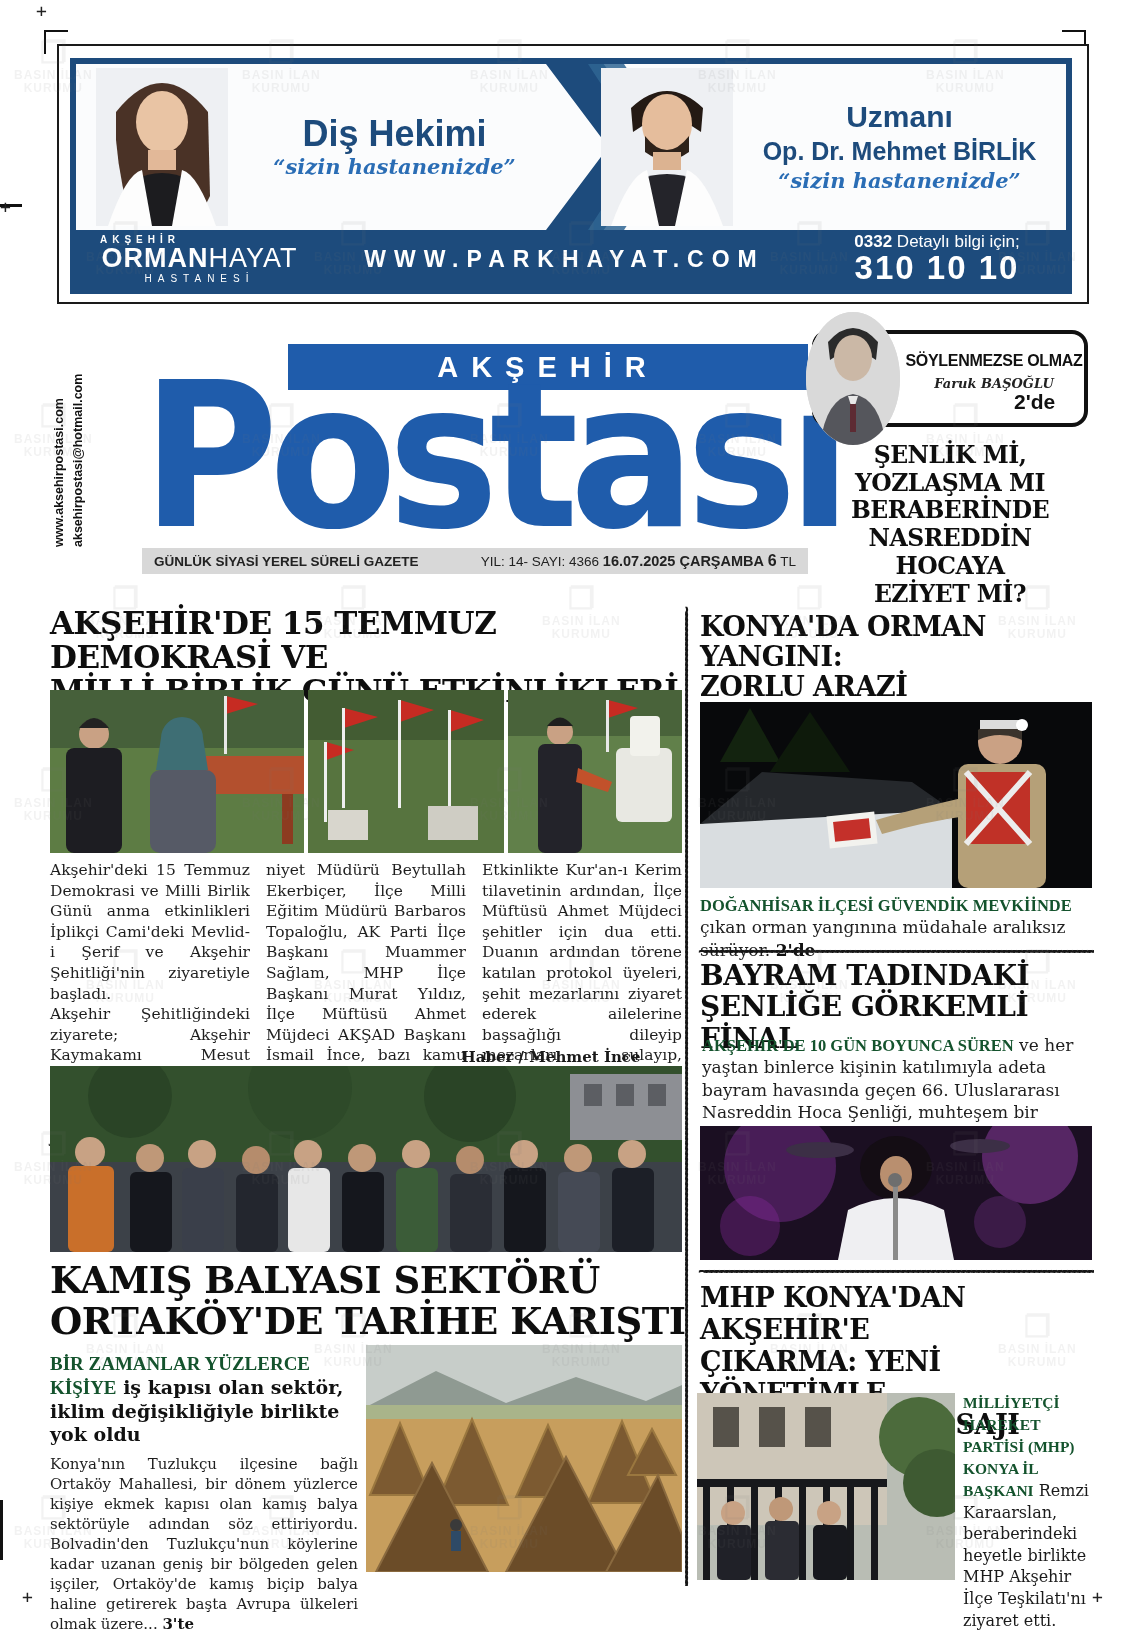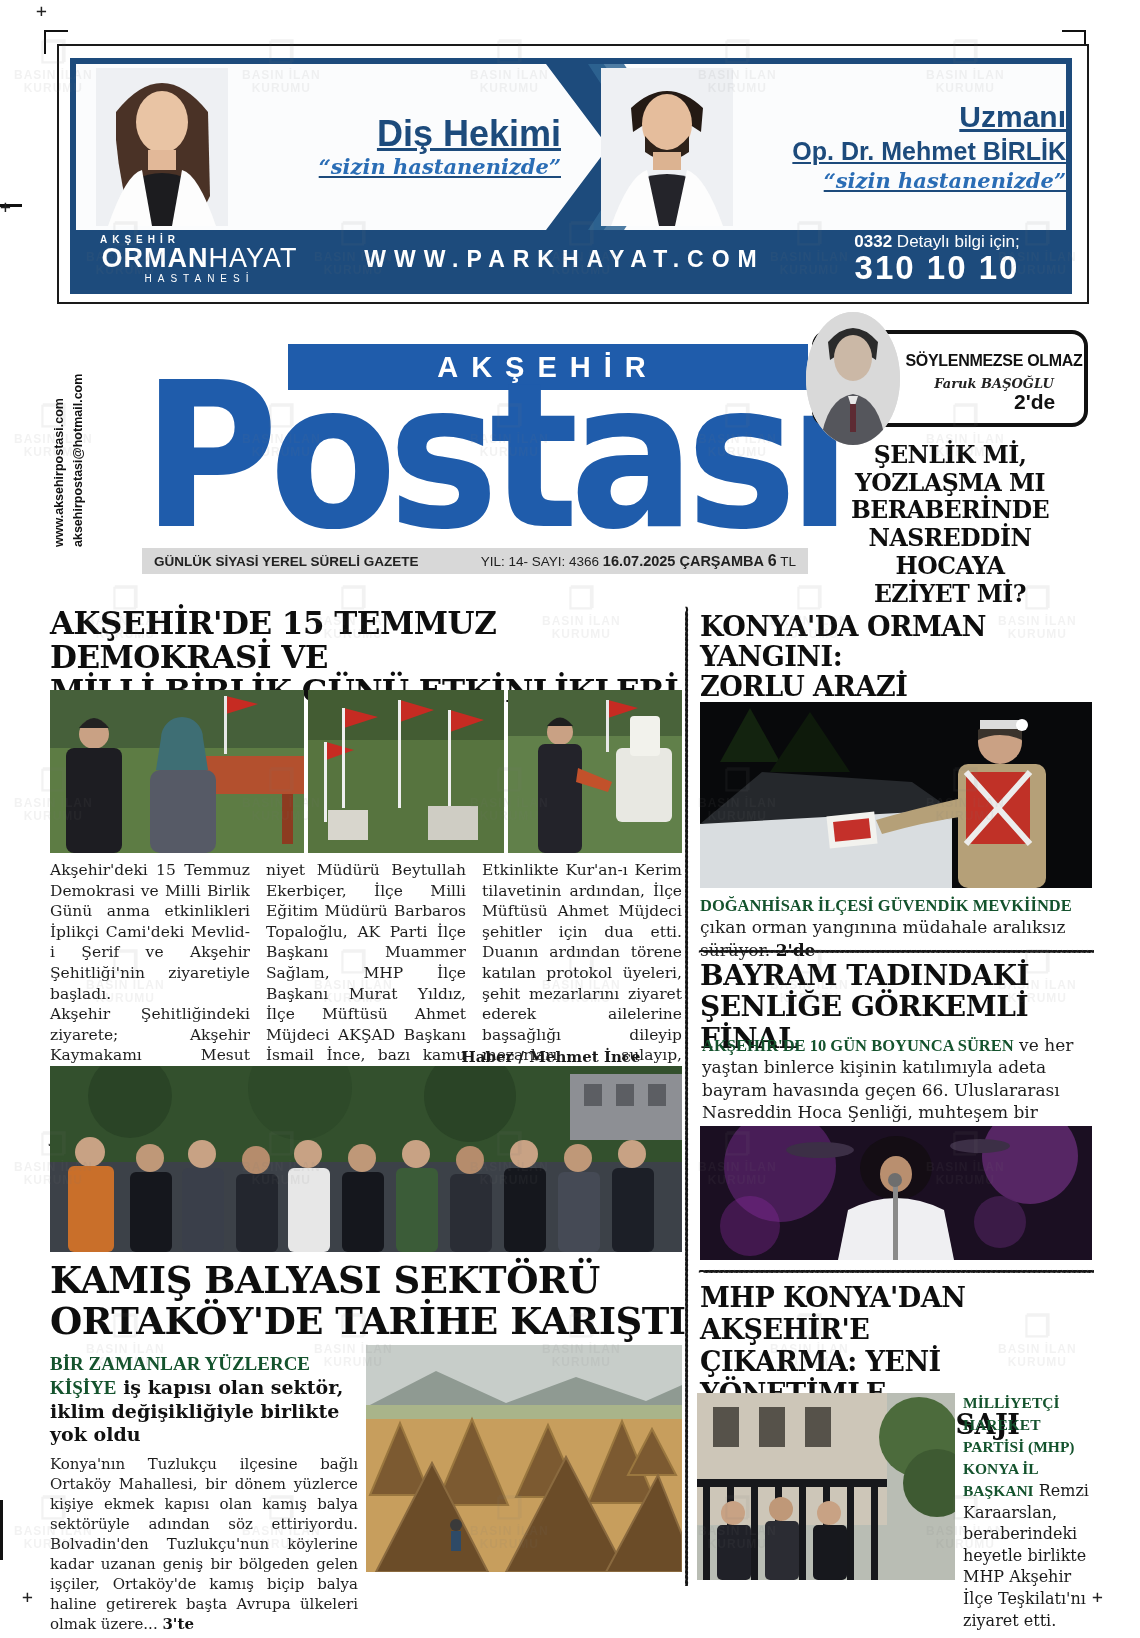--- a/index.html
+++ b/index.html
@@ -13,21 +13,21 @@
   .bodytxt{font-size:15.5px;line-height:1.33;text-align:justify;color:#1e1e1e;}
   .leadbold{font-weight:bold;color:#14532d;font-family:Liberation Serif, serif;}
   .wave{font-family:"DejaVu Sans Mono",monospace;font-weight:bold;font-size:20px;letter-spacing:-7px;
         color:#161616;white-space:nowrap;overflow:hidden;height:15px;line-height:13px;}
   .wave-v{transform:rotate(90deg);transform-origin:0 0;}
   
   .ad-outer{left:57px;top:44px;width:1028px;height:256px;border:2px solid #1a1a1a;background:#fff;}
   .ad-frame{left:70px;top:58px;width:1002px;height:236px;border:6px solid #1d4b7c;background:#fafbfc;box-sizing:border-box;display:flex;flex-direction:column;}
   .ad-body{flex:1;display:flex;position:relative;background:#fbfcfd;}
   .ad-half{width:50%;display:flex;align-items:center;}
-  .ad-text{flex:1;text-align:right;color:#1d4b7c;text-decoration:underline;}
+  .ad-text{flex:1;text-align:center;color:#1d4b7c;}
   .ad-title{font-weight:bold;font-size:36px;line-height:1.05;}
   .ad-name{font-weight:bold;font-size:23px;margin-top:4px;}
   .ad-tag{font-style:italic;font-weight:bold;font-size:21px;color:#2a6db5;margin-top:2px;font-family:"DejaVu Serif",serif;}
   .chev{position:absolute;top:0;bottom:0;}
   .ad-footer{height:58px;background:#1d4b7c;color:#fff;display:flex;align-items:center;}
   .pk-logo{margin-left:16px;width:215px;line-height:1;text-align:center;}
   .pk-city{font-size:10px;letter-spacing:5px;font-weight:bold;text-align:left;margin-left:8px;}
   .pk-main{font-size:27px;letter-spacing:1px;}
   .pk-sub{font-size:10px;letter-spacing:6px;margin-top:2px;}
   .ad-site{flex:1;text-align:center;font-weight:bold;font-size:23px;letter-spacing:8px;}

